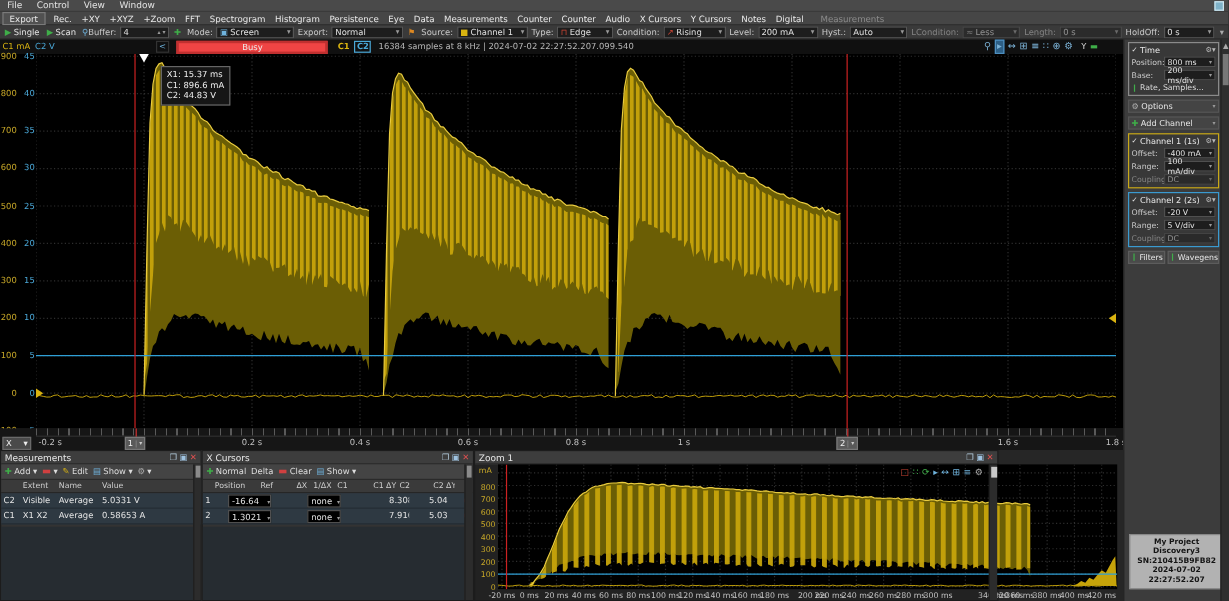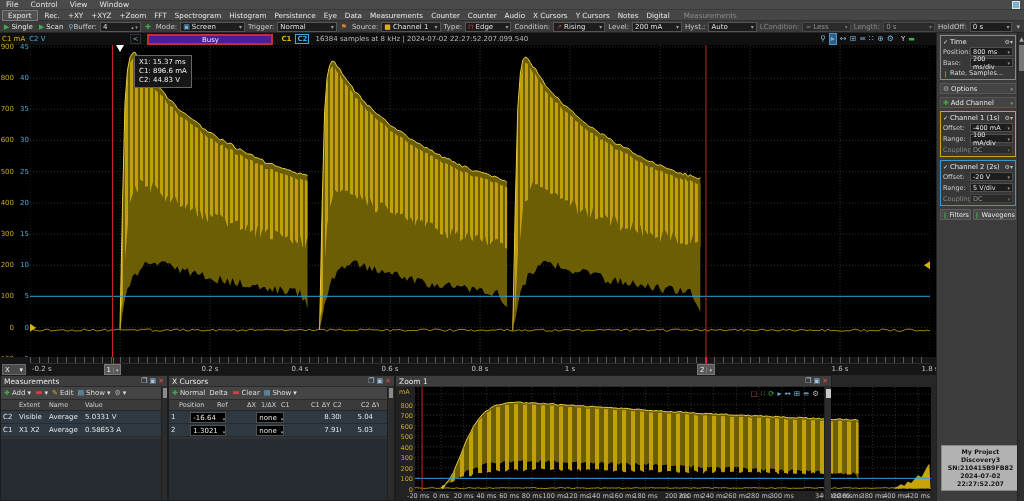--- a/index.html
+++ b/index.html
@@ -20,21 +20,21 @@
 .cb-select{display:flex;align-items:center;background:#1d1d1d;border:1px solid #555;height:10px;font-size:7px;color:#e0e0e0;padding:0 2px;white-space:nowrap;overflow:hidden}
 .cb-select .arrow{margin-left:auto;color:#9a9a9a;font-size:6px;padding-left:2px}
 .cb-spin{display:flex;align-items:center;background:#1d1d1d;border:1px solid #555;height:10px;width:44px;font-size:7px;color:#e0e0e0;padding:0 2px}
 .cb-spin .ud{margin-left:auto;color:#999;font-size:5px;line-height:4px;text-align:center}
 .muted{opacity:.5}
 .g-green{color:#3fae49}.g-yellow{color:#d9b310}.g-red{color:#cc4433}.g-orange{color:#dd8822}.g-blue{color:#6fb3dd}.g-gray{color:#aaa}
 
 .statusrow{left:0;top:33px;width:936px;height:12px;background:#101010;display:flex;align-items:center;font-size:7px}
 .unit-c1{color:#d9b310;margin-left:2px}.unit-c2{color:#4aa8d8;margin-left:4px}
 .back-btn{color:#6fb3dd;margin-left:84px;border:1px solid #333;padding:0 2px}
-.busy-box{width:126px;height:11px;border:2px solid #c03030;background:#4c1d95;color:#eee;text-align:center;line-height:8px;margin-left:6px}
+.busy-box{width:126px;height:11px;border:2px solid #c03030;background:#ef4444;color:#eee;text-align:center;line-height:8px;margin-left:6px}
 .c1-chip{color:#d9b310;margin-left:8px;font-weight:bold}
 .c2-chip{color:#4aa8d8;border:1px solid #4aa8d8;padding:0 1px;margin-left:4px;font-weight:bold}
 .acq-info{color:#b8b8b8;margin-left:6px;white-space:nowrap}
 .plot-tools{position:absolute;left:820px;top:0;height:12px;display:flex;align-items:center;gap:3px}
 .pt-ico{color:#7ab0d4;font-size:8px;line-height:10px}
 .pt-ico.active{background:#2d5f86;border:1px solid #4d8fc0;padding:0 1px}
 .y-dd{color:#ddd;margin-left:4px}
 .green-dash{color:#3fae49;font-weight:bold}
 
 .ylabels{left:0;top:45px;width:30px;height:312px;background:#000}
@@ -148,21 +148,21 @@
       <span class="ud">▴
 ▾</span>
     </span>
     <span class="cb-btn g-green">✚</span>
     <span class="cb-label"><span>Mode:</span></span>
     <span class="cb-select" style="width: 70px;">
       <span class="g-blue" style="margin-right: 2px;">▣</span>
       <span>Screen</span>
       <span class="arrow">▾</span>
     </span>
-    <span class="cb-label"><span>Trigger:</span></span>
+    <span class="cb-label"><span>Export:</span></span>
     <span class="cb-select" style="width: 64px;">
       <span>Normal</span>
       <span class="arrow">▾</span>
     </span>
     <span class="cb-btn g-orange">⚑</span>
     <span class="cb-label"><span>Source:</span></span>
     <span class="cb-select" style="width: 64px;">
       <span class="g-yellow" style="margin-right: 2px;">■</span>
       <span>Channel 1</span>
       <span class="arrow">▾</span>

